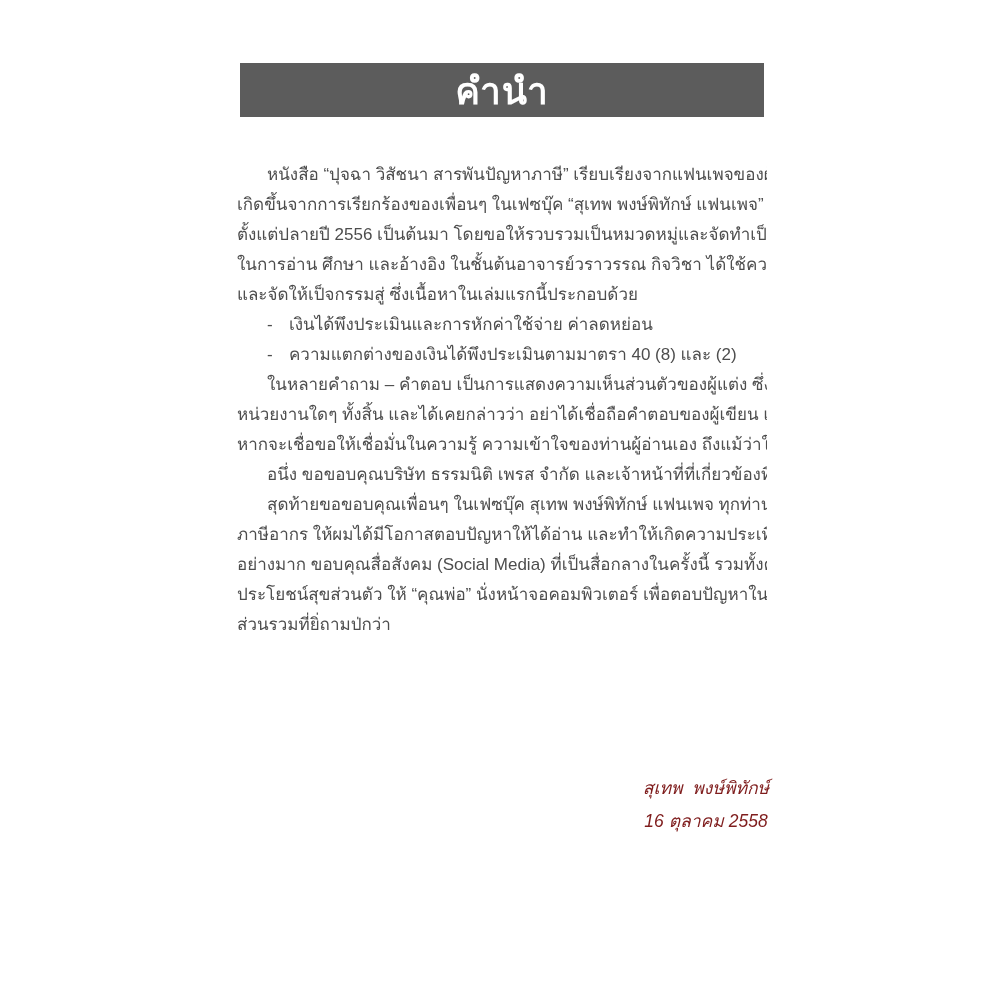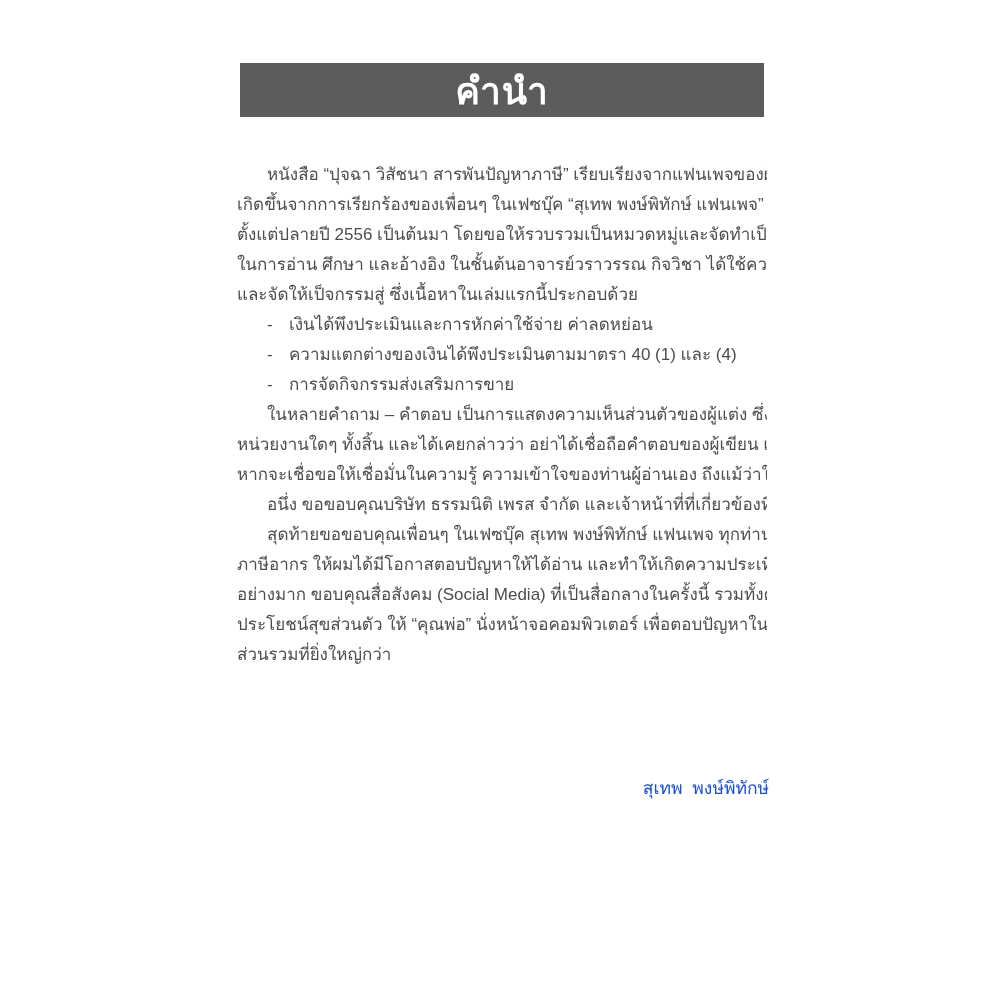--- a/index.html
+++ b/index.html
@@ -53,22 +53,23 @@
   .dash {
     display: inline-block;
     width: 22px;
   }
   .signature {
     position: absolute;
     left: 598px;
     top: 772px;
     width: 216px;
     text-align: center;
-    color: #1d4ed8;
+    color: #7f1d1d;
     font-size: 17.5px;
+    font-style: italic;
   }
   .sig-name {
     height: 33px;
     line-height: 33px;
     white-space: pre;
   }
   .sig-date {
     height: 33px;
     line-height: 33px;
   }
@@ -81,29 +82,29 @@
     <span>คำนำ</span>
   </div>
 
   <div class="content">
       <div class="line indent">หนังสือ “ปุจฉา วิสัชนา สารพันปัญหาภาษี” เรียบเรียงจากแฟนเพจของผู้แต่งเล่มแรกนี้</div>
       <div class="line">เกิดขึ้นจากการเรียกร้องของเพื่อนๆ ในเฟซบุ๊ค “สุเทพ พงษ์พิทักษ์ แฟนเพจ” ที่ได้เริ่มตอบคำถาม</div>
       <div class="line">ตั้งแต่ปลายปี 2556 เป็นต้นมา โดยขอให้รวบรวมเป็นหมวดหมู่และจัดทำเป็นรูปเล่ม เพื่อความสะดวก</div>
       <div class="line">ในการอ่าน ศึกษา และอ้างอิง ในชั้นต้นอาจารย์วราวรรณ กิจวิชา ได้ใช้ความพยายามรวบรวม</div>
       <div class="line">และจัดให้เป็จกรรมสู่ ซึ่งเนื้อหาในเล่มแรกนี้ประกอบด้วย</div>
       <div class="line bullet"><span class="dash">-</span><span>เงินได้พึงประเมินและการหักค่าใช้จ่าย ค่าลดหย่อน</span></div>
-      <div class="line bullet"><span class="dash">-</span><span>ความแตกต่างของเงินได้พึงประเมินตามมาตรา 40 (1) และ (4)</span></div>
-      <div class="line bullet"><span class="dash">-</span><span>การจัดกิจกรรมส่งเสริมการขาย</span></div>
+      <div class="line bullet"><span class="dash">-</span><span>ความแตกต่างของเงินได้พึงประเมินตามมาตรา 40 (8) และ (2)</span></div>
       <div class="line indent">ในหลายคำถาม – คำตอบ เป็นการแสดงความเห็นส่วนตัวของผู้แต่ง ซึ่งไม่ผูกพันกับ</div>
       <div class="line">หน่วยงานใดๆ ทั้งสิ้น และได้เคยกล่าวว่า อย่าได้เชื่อถือคำตอบของผู้เขียน และแม้แต่นำไปใช้อ้างอิง</div>
       <div class="line">หากจะเชื่อขอให้เชื่อมั่นในความรู้ ความเข้าใจของท่านผู้อ่านเอง ถึงแม้ว่าในการตอบคำถามผู้แต่ง</div>
       <div class="line indent">อนึ่ง ขอขอบคุณบริษัท ธรรมนิติ เพรส จำกัด และเจ้าหน้าที่ที่เกี่ยวข้องที่รับเป็นธุระ</div>
       <div class="line indent">สุดท้ายขอขอบคุณเพื่อนๆ ในเฟซบุ๊ค สุเทพ พงษ์พิทักษ์ แฟนเพจ ทุกท่านที่ถามปัญหา</div>
       <div class="line">ภาษีอากร ให้ผมได้มีโอกาสตอบปัญหาให้ได้อ่าน และทำให้เกิดความประเทืองปัญญาแก่ผู้เขียน</div>
       <div class="line">อย่างมาก ขอบคุณสื่อสังคม (Social Media) ที่เป็นสื่อกลางในครั้งนี้ รวมทั้งครอบครัวที่สละ</div>
       <div class="line">ประโยชน์สุขส่วนตัว ให้ “คุณพ่อ” นั่งหน้าจอคอมพิวเตอร์ เพื่อตอบปัญหาในเฟซบุ๊คเพื่อประโยชน์</div>
-      <div class="line">ส่วนรวมที่ยิ่งใหญ่กว่า</div>
+      <div class="line">ส่วนรวมที่ยิ่ถามป่กว่า</div>
     </div>
 
   <div class="signature">
     <div class="sig-name">สุเทพ  พงษ์พิทักษ์</div>
+    <div class="sig-date">16 ตุลาคม 2558</div>
   </div>
 </div>
 
 </body></html>

